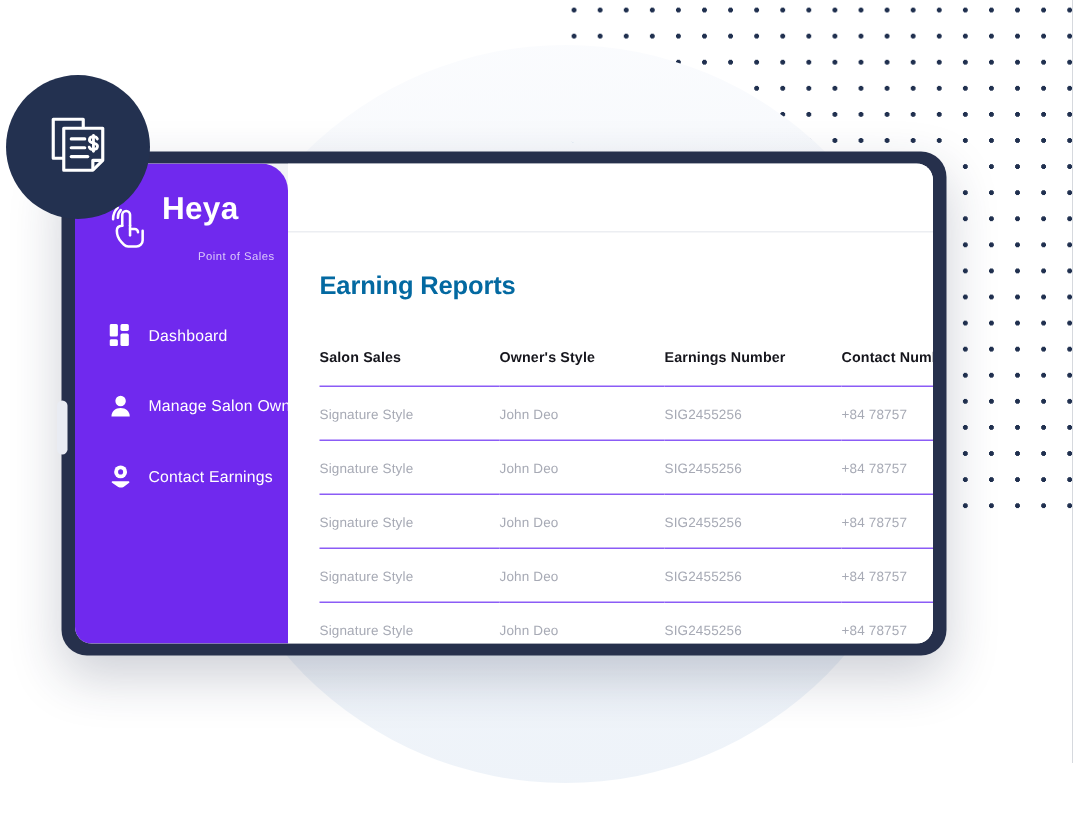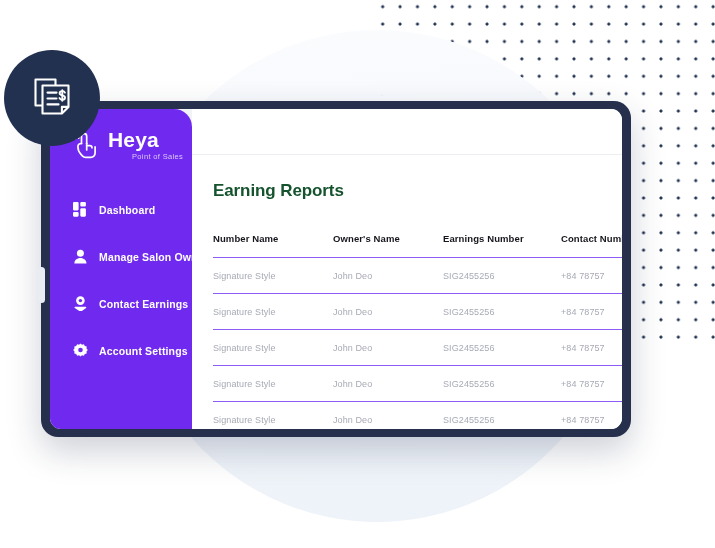--- a/index.html
+++ b/index.html
@@ -113,36 +113,35 @@
   .brand-icon { width: 28px; height: 30px; flex: 0 0 28px; }
   .brand-text { display: flex; flex-direction: column; line-height: 1; }
   .brand-title {
     font-size: 21px;
     font-weight: 700;
     letter-spacing: 0.2px;
     color: #ffffff;
   }
   .brand-sub {
     font-size: 7.5px;
-    margin-top: 3px;
+    margin-top: 17px;
     letter-spacing: 0.35px;
     color: #dcc9fb;
     padding-left: 24px;
   }
 
   .nav { margin-top: 36px; }
   .nav-item {
     display: flex;
     align-items: center;
     gap: 11px;
     height: 26px;
     padding-left: 23px;
     margin-bottom: 21px;
     position: relative;
-    font-weight: bold;
   }
   .nav-icon {
     width: 15px;
     height: 15px;
     flex: 0 0 15px;
     display: flex;
     align-items: center;
     justify-content: center;
   }
   .nav-label {
@@ -167,21 +166,21 @@
     position: relative;
     overflow: hidden;
   }
   #content-topbar {
     height: 45px;
     border-bottom: 1px solid #eceef2;
   }
   #page-title {
     font-size: 17px;
     font-weight: 700;
-    color: #14532d;
+    color: #0369a1;
     letter-spacing: -0.1px;
     padding: 26px 0 0 21px;
   }
 
   #table-wrap {
     padding: 0 0 0 21px;
     margin-top: 32px;
     width: 520px;
   }
   table.report {
@@ -288,55 +287,41 @@
             <span class="nav-icon">
               <svg viewBox="0 0 15 15" xmlns="http://www.w3.org/2000/svg">
                 <circle cx="7.4" cy="4.6" r="4.3" fill="#ffffff"></circle>
                 <circle cx="7.4" cy="4.6" r="1.7" fill="#7029ee"></circle>
                 <path d="M2.2 10.8h10.4c.6 0 .9.7.5 1.1l-4.6 3.4a1.4 1.4 0 0 1-1.7 0l-5.1-3.4c-.5-.4-.2-1.1.5-1.1z" fill="#ffffff"></path>
               </svg>
             </span>
             <span class="nav-label">Contact Earnings</span>
           </div>
 
-          <div class="nav-item">
-            <span class="nav-icon">
-              <svg viewBox="0 0 15 15" xmlns="http://www.w3.org/2000/svg">
-                <path d="M7.5 0.4l1.5 1.3 1.9-.5.9 1.8 1.9.5-.2 2 1.3 1.5-1.3 1.5.2 2-1.9.5-.9 1.8-1.9-.5-1.5 1.3-1.5-1.3-1.9.5-.9-1.8-1.9-.5.2-2L0.2 7l1.3-1.5-.2-2 1.9-.5.9-1.8 1.9.5z" fill="#ffffff"></path>
-                <circle cx="7.5" cy="7" r="2.3" fill="#7029ee"></circle>
-              </svg>
-            </span>
-            <span class="nav-label">Account Settings</span>
-            <span class="nav-chevron">
-              <svg viewBox="0 0 10 10" xmlns="http://www.w3.org/2000/svg">
-                <path d="M1.6 3.4L5 6.7l3.4-3.3" stroke="#ffffff" stroke-width="1.7" fill="none" stroke-linecap="round" stroke-linejoin="round"></path>
-              </svg>
-            </span>
-          </div>
 
         </nav>
       </div>
 
       <div id="content">
         <div id="content-topbar"></div>
 
         <div id="page-title">Earning Reports</div>
 
         <div id="table-wrap">
           <table class="report">
             <colgroup>
               <col class="col-salon">
                 <col class="col-owner">
                 <col class="col-license">
                 <col class="col-contact">
             </colgroup>
             <thead>
               <tr>
-                <th>Number Name</th>
-                <th>Owner's Name</th>
+                <th>Salon Sales</th>
+                <th>Owner's Style</th>
                 <th>Earnings Number</th>
                 <th>Contact Number</th>
               </tr>
             </thead>
             <tbody>
               <tr>
                 <td>Signature Style</td>
                 <td>John Deo</td>
                 <td>SIG2455256</td>
                 <td>+84 78757</td>

